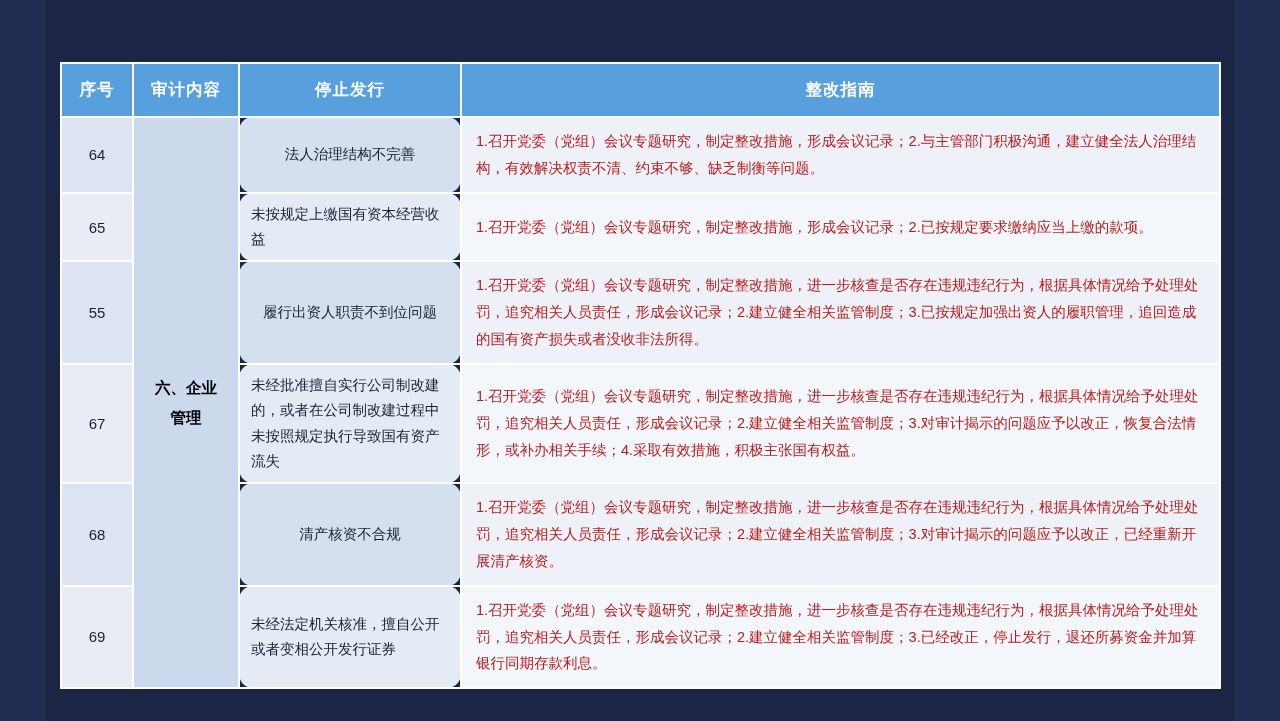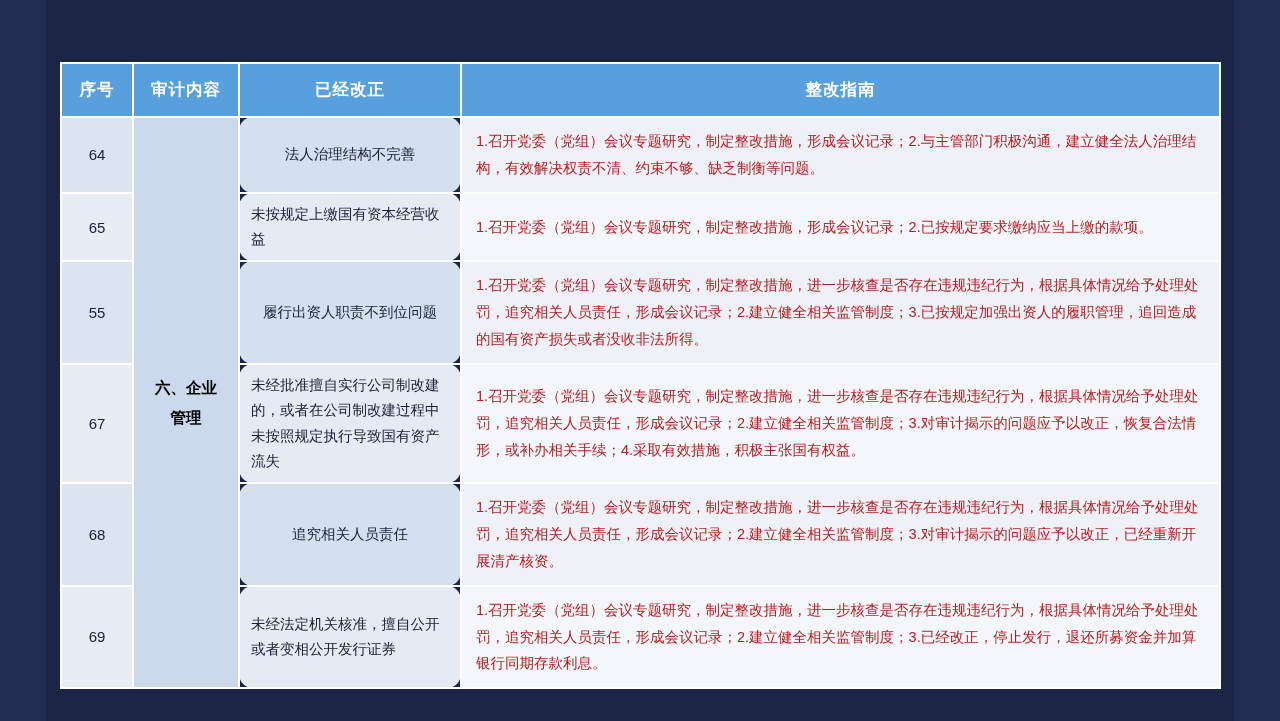--- a/index.html
+++ b/index.html
@@ -100,21 +100,21 @@
       <colgroup>
         <col class="c-no">
         <col class="c-content">
         <col class="c-issue">
         <col class="c-guide">
       </colgroup>
       <thead>
         <tr>
           <th>序号</th>
           <th>审计内容</th>
-          <th>已经改正</th>
+          <th>停止发行</th>
           <th>整改指南</th>
         </tr>
       </thead>
       <tbody>
         <tr>
           <td class="no">64</td>
           <td class="content" rowspan="6">
             <span>六、企业</span><br>
             <span>管理</span>
           </td>
@@ -131,21 +131,21 @@
           <td class="issue center">履行出资人职责不到位问题</td>
           <td class="guide">1.召开党委（党组）会议专题研究，制定整改措施，进一步核查是否存在违规违纪行为，根据具体情况给予处理处罚，追究相关人员责任，形成会议记录；2.建立健全相关监管制度；3.已按规定加强出资人的履职管理，追回造成的国有资产损失或者没收非法所得。</td>
         </tr>
         <tr class="alt">
           <td class="no">67</td>
           <td class="issue">未经批准擅自实行公司制改建的，或者在公司制改建过程中未按照规定执行导致国有资产流失</td>
           <td class="guide">1.召开党委（党组）会议专题研究，制定整改措施，进一步核查是否存在违规违纪行为，根据具体情况给予处理处罚，追究相关人员责任，形成会议记录；2.建立健全相关监管制度；3.对审计揭示的问题应予以改正，恢复合法情形，或补办相关手续；4.采取有效措施，积极主张国有权益。</td>
         </tr>
         <tr>
           <td class="no">68</td>
-          <td class="issue center">追究相关人员责任</td>
+          <td class="issue center">清产核资不合规</td>
           <td class="guide">1.召开党委（党组）会议专题研究，制定整改措施，进一步核查是否存在违规违纪行为，根据具体情况给予处理处罚，追究相关人员责任，形成会议记录；2.建立健全相关监管制度；3.对审计揭示的问题应予以改正，已经重新开展清产核资。</td>
         </tr>
         <tr class="alt">
           <td class="no">69</td>
           <td class="issue">未经法定机关核准，擅自公开或者变相公开发行证券</td>
           <td class="guide">1.召开党委（党组）会议专题研究，制定整改措施，进一步核查是否存在违规违纪行为，根据具体情况给予处理处罚，追究相关人员责任，形成会议记录；2.建立健全相关监管制度；3.已经改正，停止发行，退还所募资金并加算银行同期存款利息。</td>
         </tr>
       </tbody>
     </table>
   </div>

